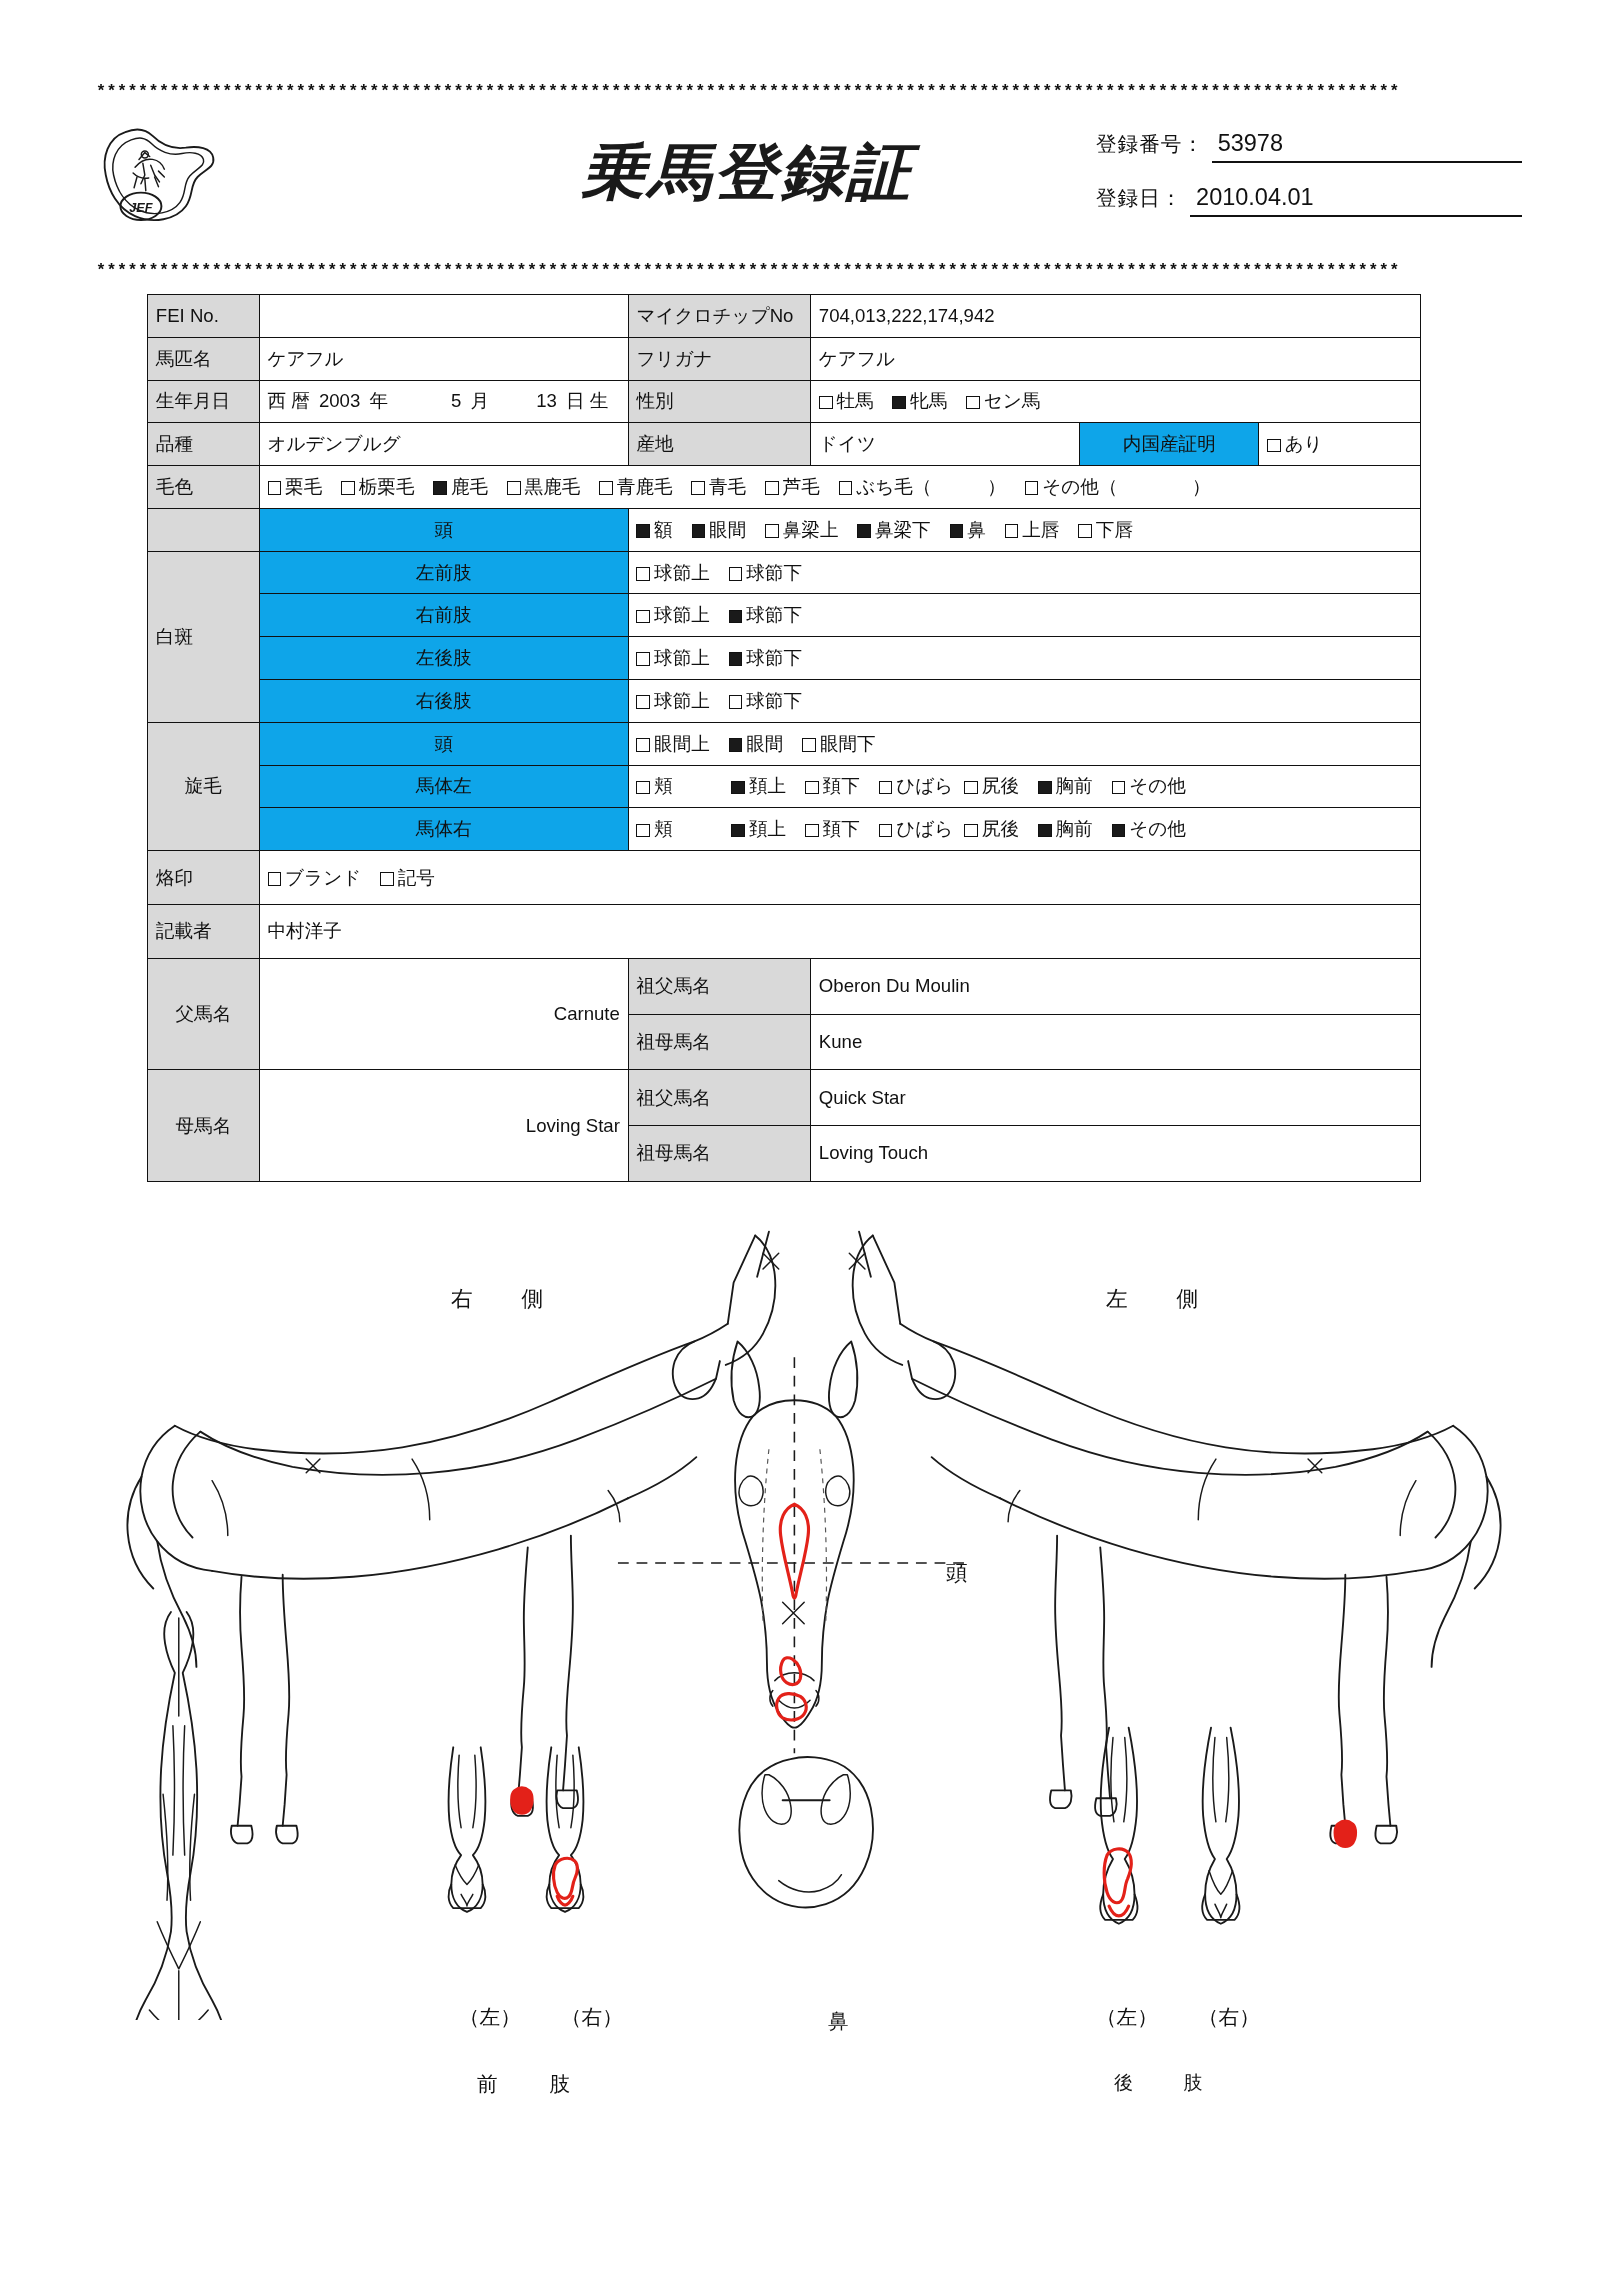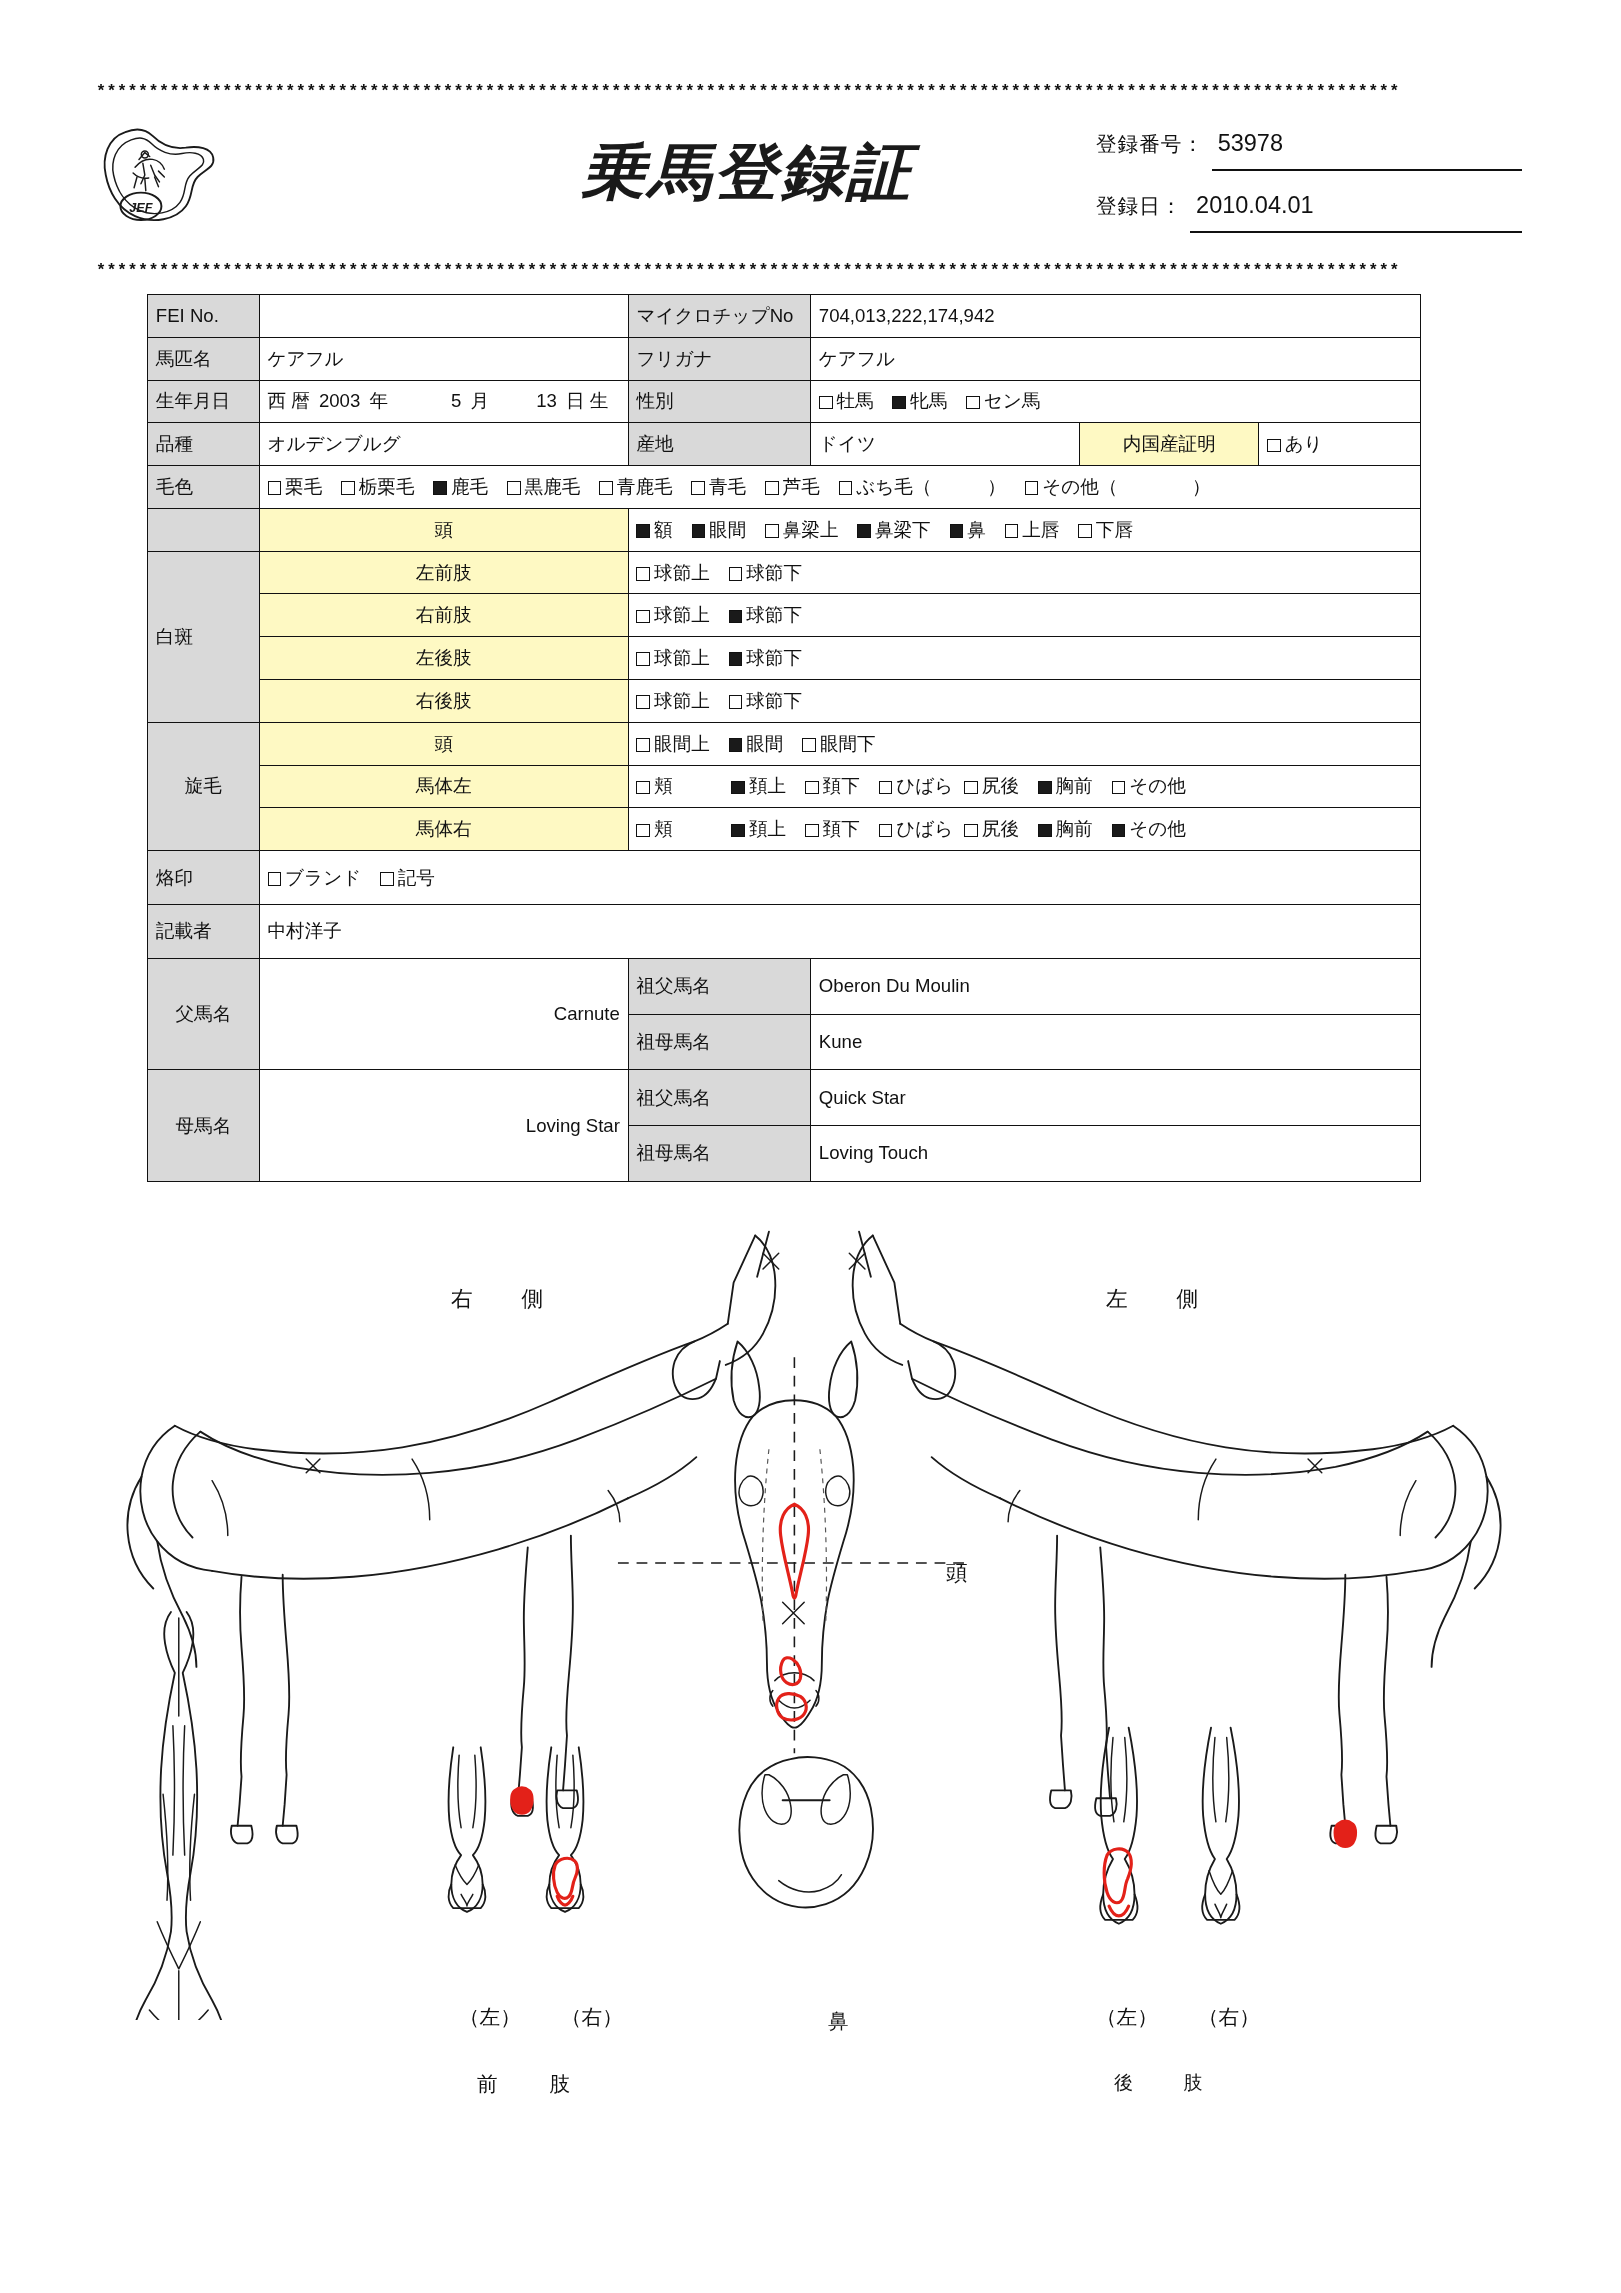--- a/index.html
+++ b/index.html
@@ -35,27 +35,27 @@
   .title{
     position:absolute;left:485px;top:13.7px;
     font-size:61px;font-weight:bold;font-style:italic;
     letter-spacing:2.9px;color:#1a1a1a;white-space:nowrap;
     transform:scaleX(1.04);transform-origin:left center;
   }
 
   .regblock{position:absolute;left:1000px;top:11.8px;width:426px;}
   .regrow{display:flex;align-items:baseline;margin-bottom:21.6px;}
   .reglabel{font-size:20.6px;white-space:nowrap;letter-spacing:1px;}
-  .regval{font-size:23.5px;margin-left:7.8px;flex:1;border-bottom:2px solid #111;padding-bottom:12px;padding-left:5.9px;}
+  .regval{font-size:23.5px;margin-left:7.8px;flex:1;border-bottom:2px solid #111;padding-bottom:4px;padding-left:5.9px;}
 
   
   .tbl{position:absolute;left:147px;top:294px;width:1274px;border-collapse:collapse;}
   .tbl td{border:1.6px solid #111;font-size:18.6px;padding:4.9px 7.8px;vertical-align:middle;height:32px;}
   .lbl{background:#d9d9d9;white-space:nowrap;font-size:18.6px;}
-  .lblc{background:#fef9c3;white-space:nowrap;text-align:center;font-size:18.6px;}
+  .lblc{background:#0ea5e9;white-space:nowrap;text-align:center;font-size:18.6px;}
   .val{background:#fff;}
   .sm{font-size:17px;}
   .xsm{font-size:15.7px;}
 
   
   .cb{display:inline-block;width:13.7px;height:13.7px;border:1.7px solid #111;margin-right:3.9px;
       vertical-align:-2px;background:#fff;box-sizing:border-box;}
   .cb.on{background:#1a1a1a;}
   .opt{display:inline-block;white-space:nowrap;margin-right:13.7px;}
   .opt:last-child{margin-right:0;}

